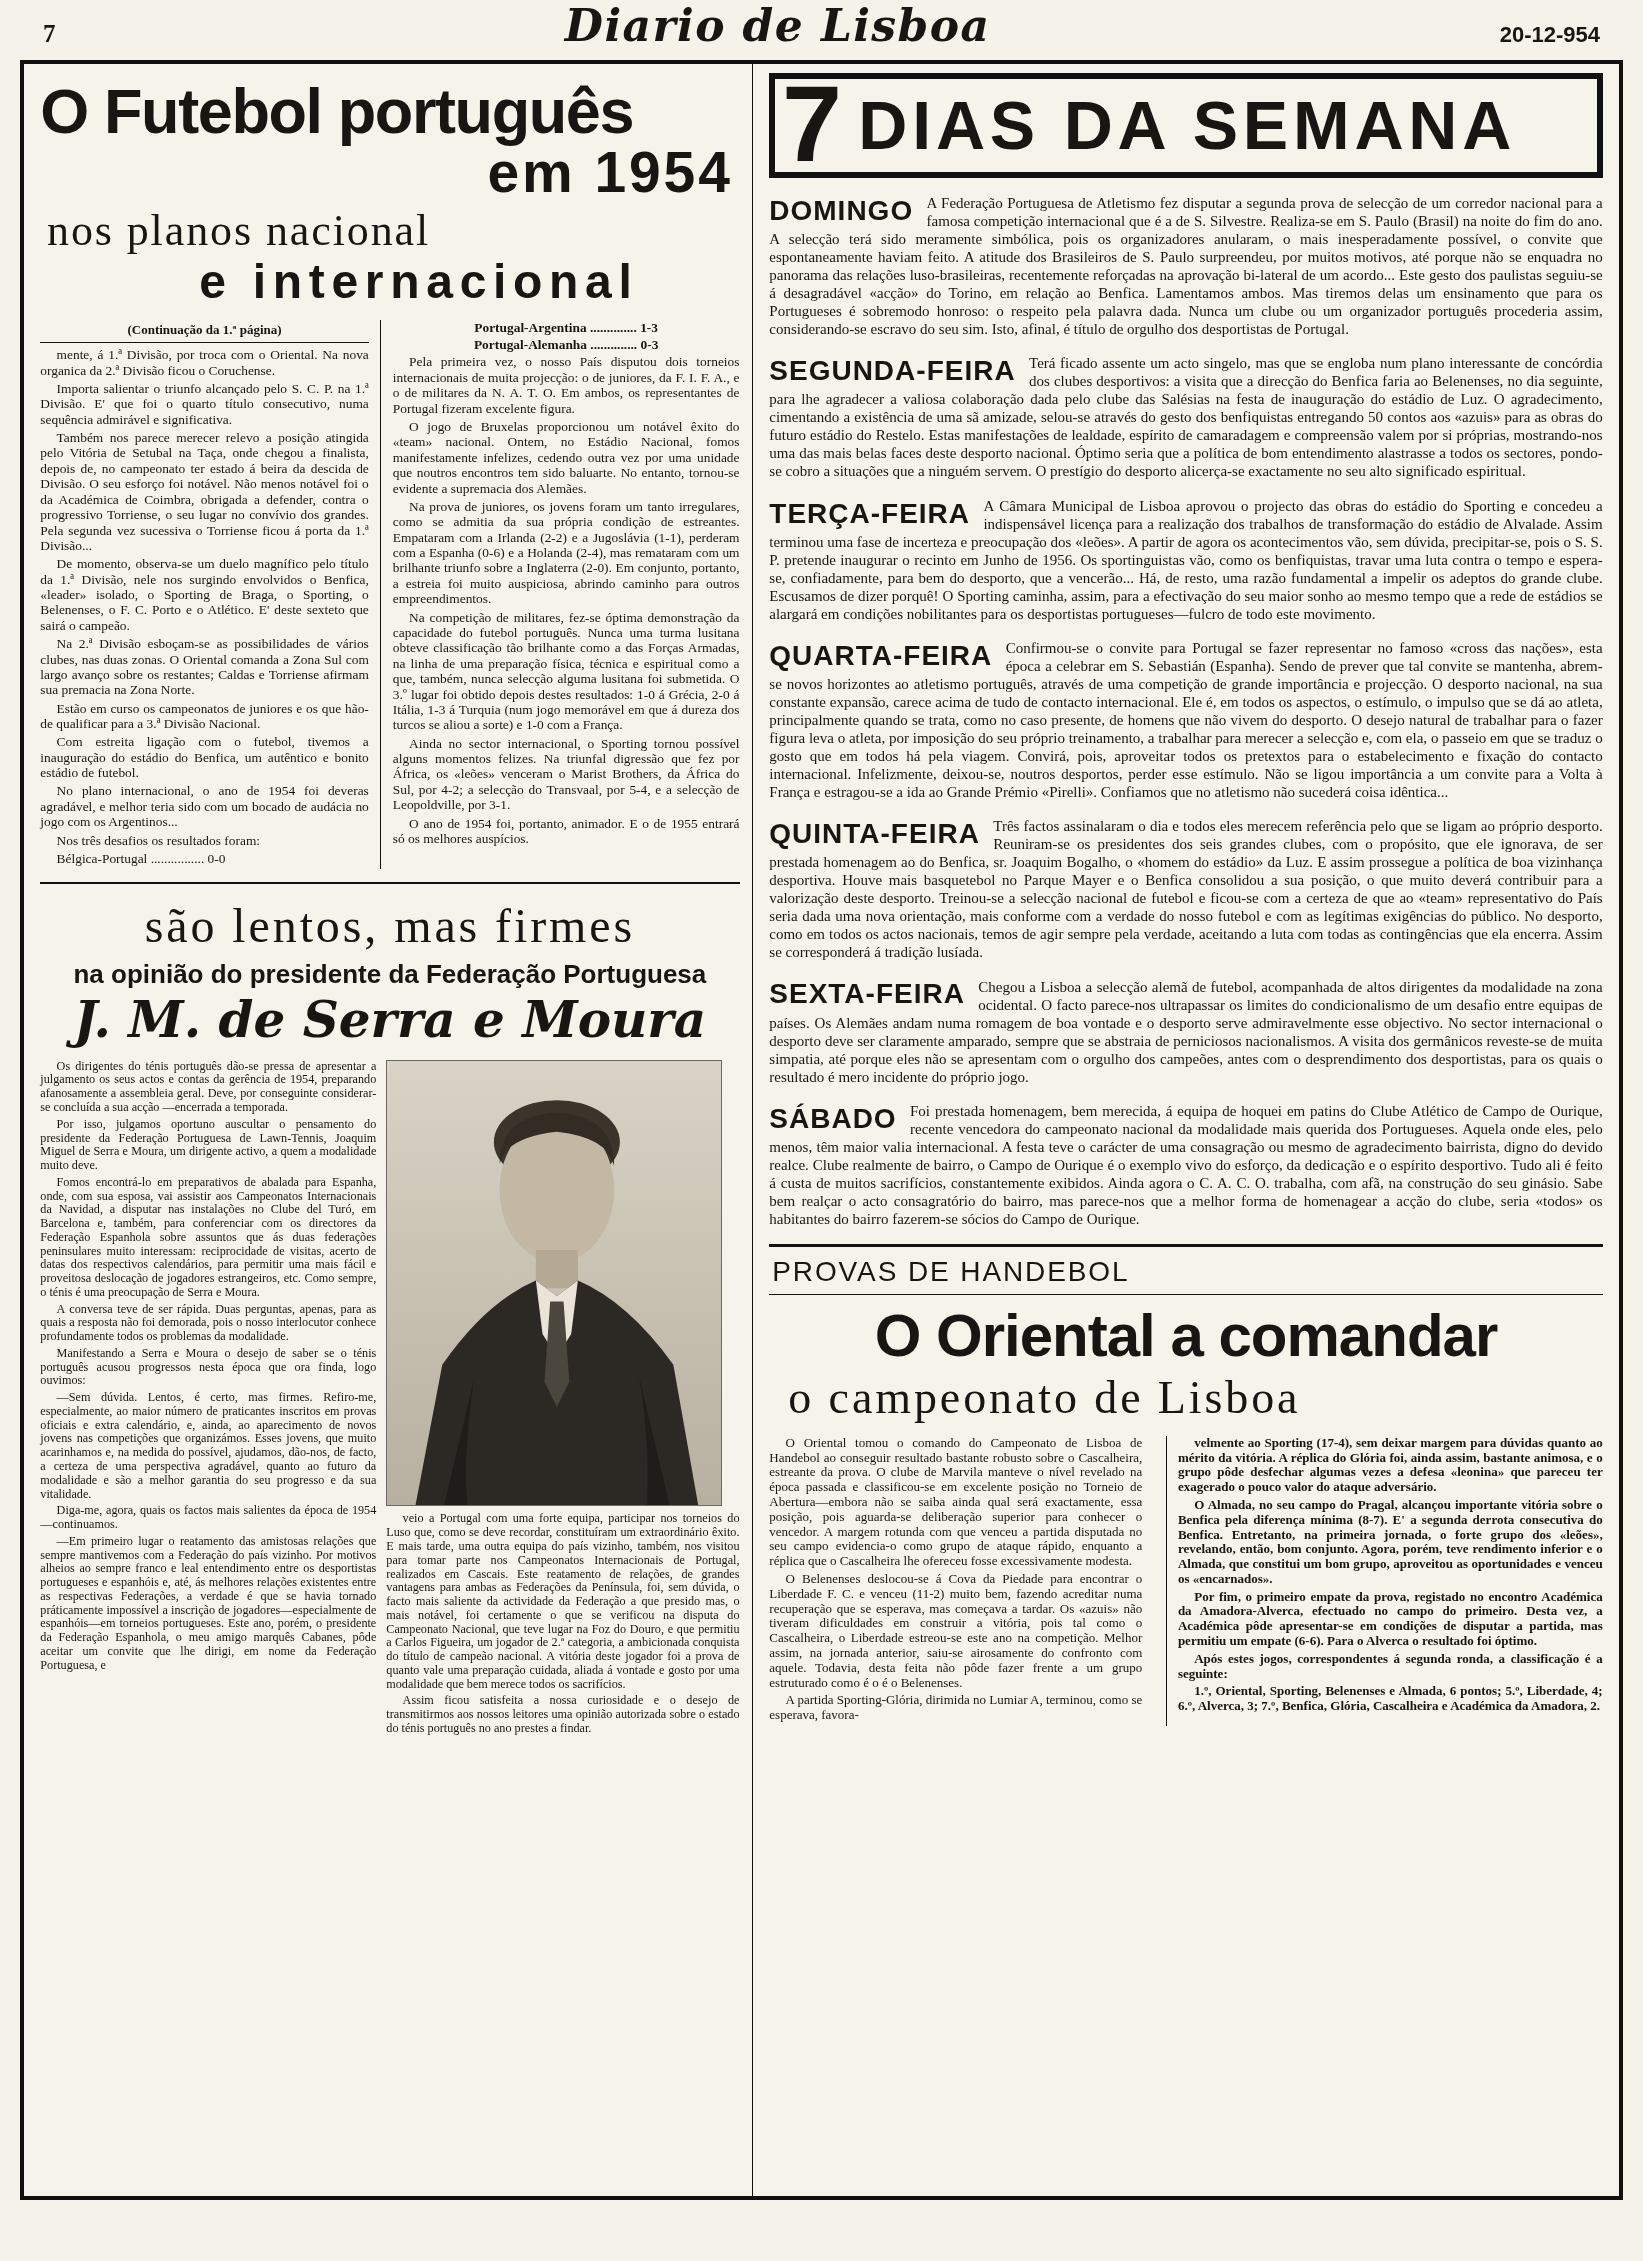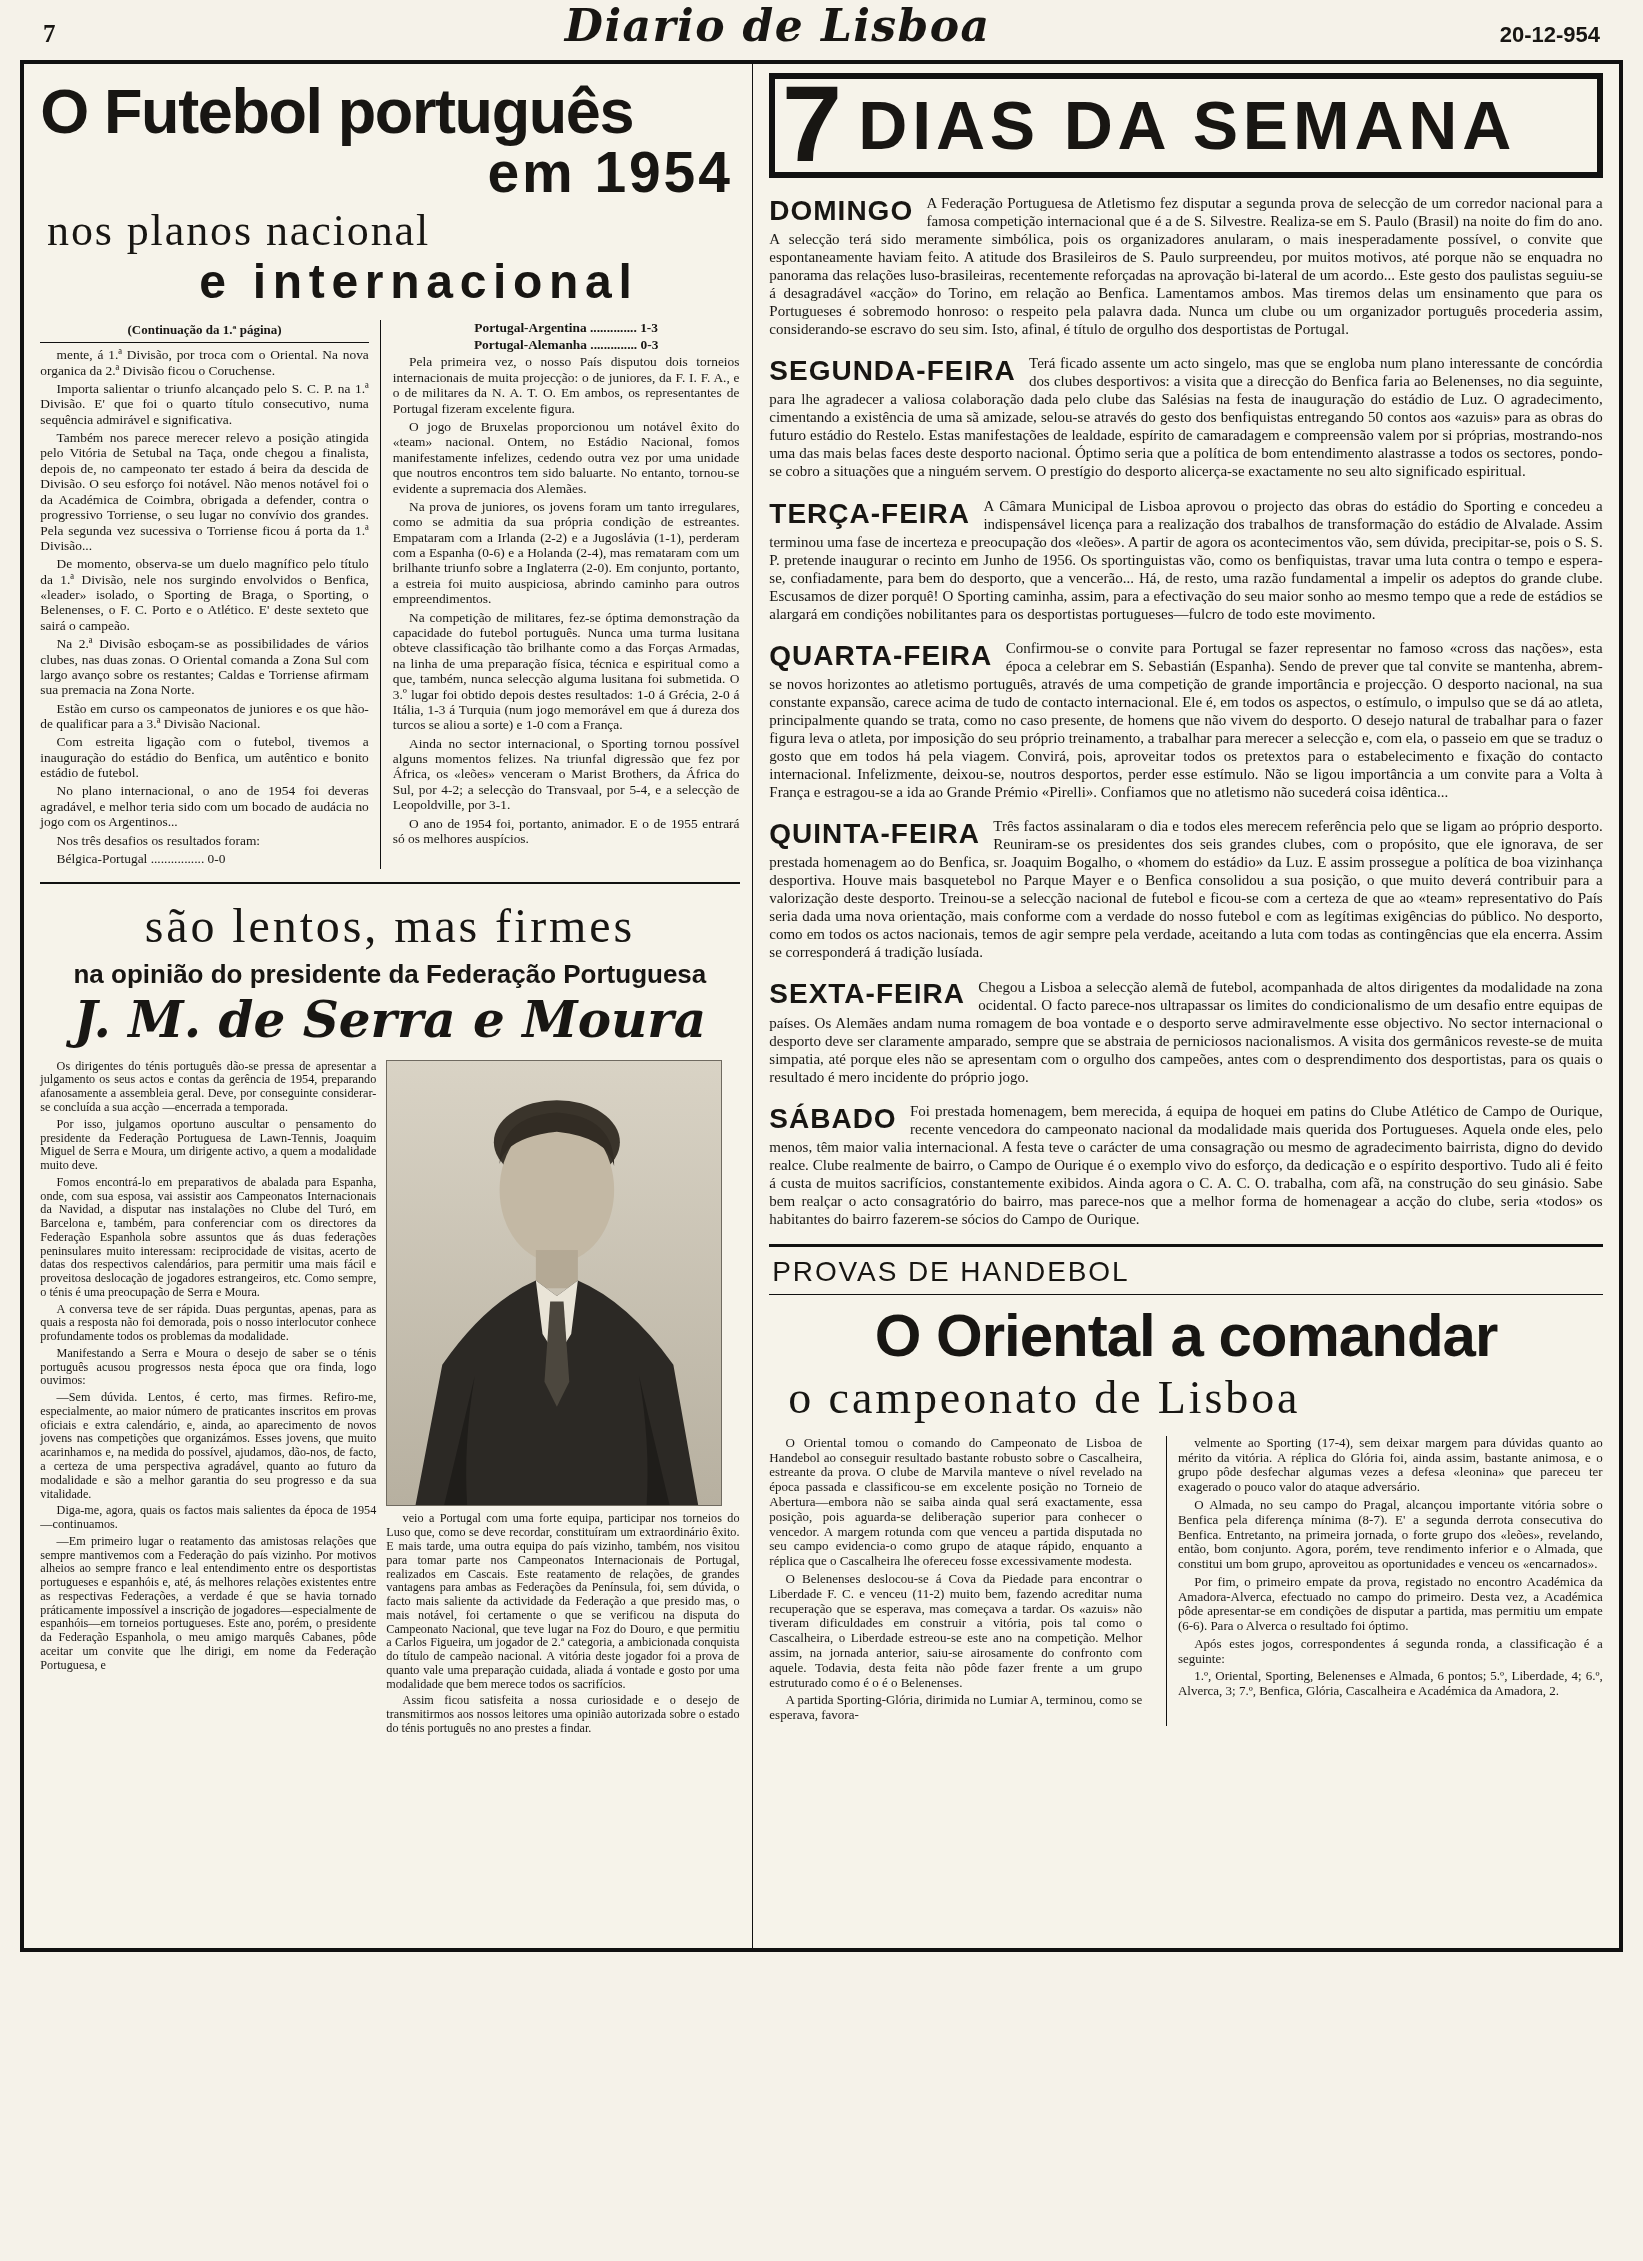--- a/index.html
+++ b/index.html
@@ -14,21 +14,21 @@
     display:flex;align-items:flex-end;justify-content:space-between;
     padding:16.3px 43px 4.8px 43px;height:53px;box-sizing:border-box;
   }
   .pagenum{font-size:25px;font-weight:bold;}
   .masthead{
     margin:0;font-family:"DejaVu Serif",serif;font-style:italic;font-weight:bold;
     font-size:44px;letter-spacing:1.4px;line-height:1;
   }
   .date{font-size:22px;font-weight:bold;font-family:"Liberation Sans","DejaVu Sans",sans-serif;}
   .frame{
-    margin:6.7px 20px 0 20px;border:4.3px solid #111;height:1892px;box-sizing:border-box;
+    margin:6.7px 20px 0 20px;border:4.3px solid #111;height:2140px;box-sizing:border-box;
     display:flex;overflow:hidden;background:#f6f3ea;
   }
   .left-col{width:729px;box-sizing:border-box;border-right:1.9px solid #111;
     padding:11.5px 12.5px 14.4px 16.3px;}
   .right-col{flex:1;box-sizing:border-box;padding:9.6px 16.3px 14.4px 16.3px;}
 
   
   .fb-h1{margin:4.8px 0 0 0;font-family:"Liberation Sans","DejaVu Sans",sans-serif;
     font-weight:bold;font-size:63px;line-height:1;letter-spacing:-1.4px;}
   .fb-h2{font-family:"Liberation Sans","DejaVu Sans",sans-serif;font-weight:bold;
@@ -74,21 +74,21 @@
 
   
   .handball{margin-top:4.8px;border-top:3.8px solid #111;padding-top:6.7px;}
   .hb-kicker{font-family:"Liberation Sans","DejaVu Sans",sans-serif;font-size:28px;
     letter-spacing:1.9px;padding:1.9px 0 6.7px 2.9px;border-bottom:1.4px solid #111;}
   .hb-h1{margin:10.6px 0 0 0;font-family:"Liberation Sans","DejaVu Sans",sans-serif;
     font-weight:bold;font-size:60px;line-height:1;text-align:center;letter-spacing:-1px;}
   .hb-h2{font-size:46px;line-height:1.1;text-align:left;letter-spacing:2.9px;margin:6.7px 0 12.5px 19px;}
   .hb-cols{display:flex;}
   .hb-col1{width:398px;padding-right:24px;border-right:1.4px solid #111;box-sizing:border-box;}
-  .hb-col2{flex:1;padding-left:10.6px;}
+  .hb-col2{flex:1;padding-left:10.6px;font-weight:bold;}
   .hb-cols .para{font-size:13px;line-height:1.14;}
 </style>
 </head>
 <body>
 
 <div class="page">
 
   <header class="masthead-row">
     <span class="pagenum">7</span>
     <h1 class="masthead">Diario de Lisboa</h1>

